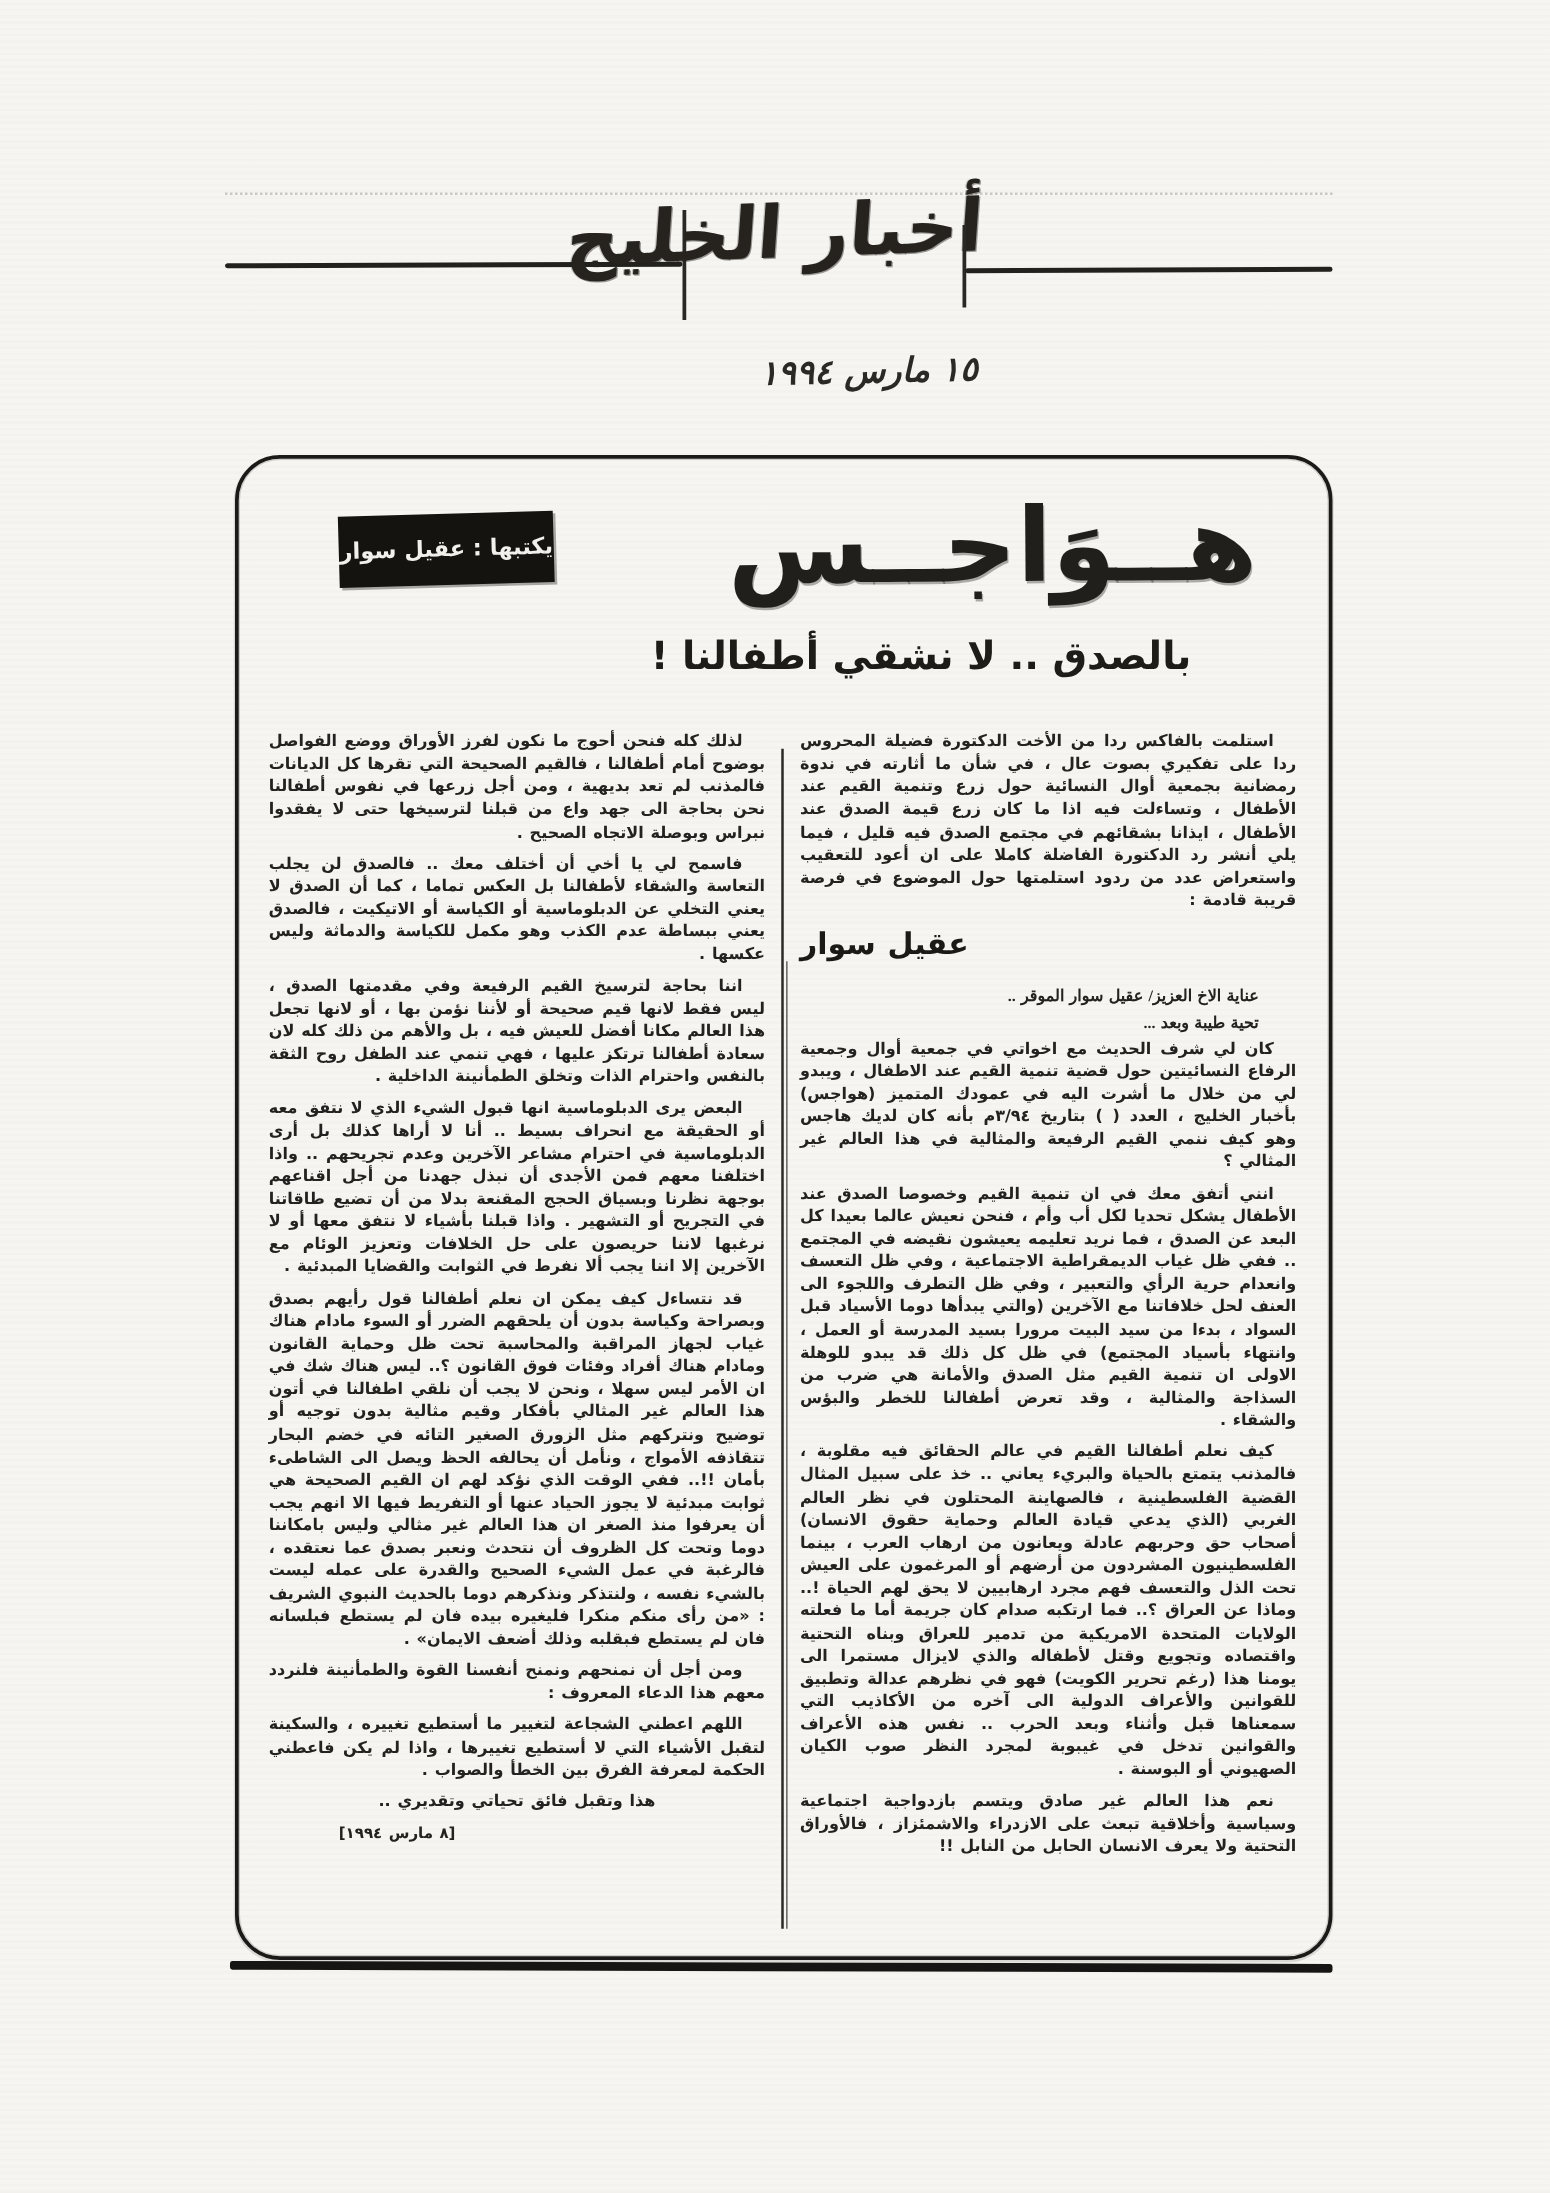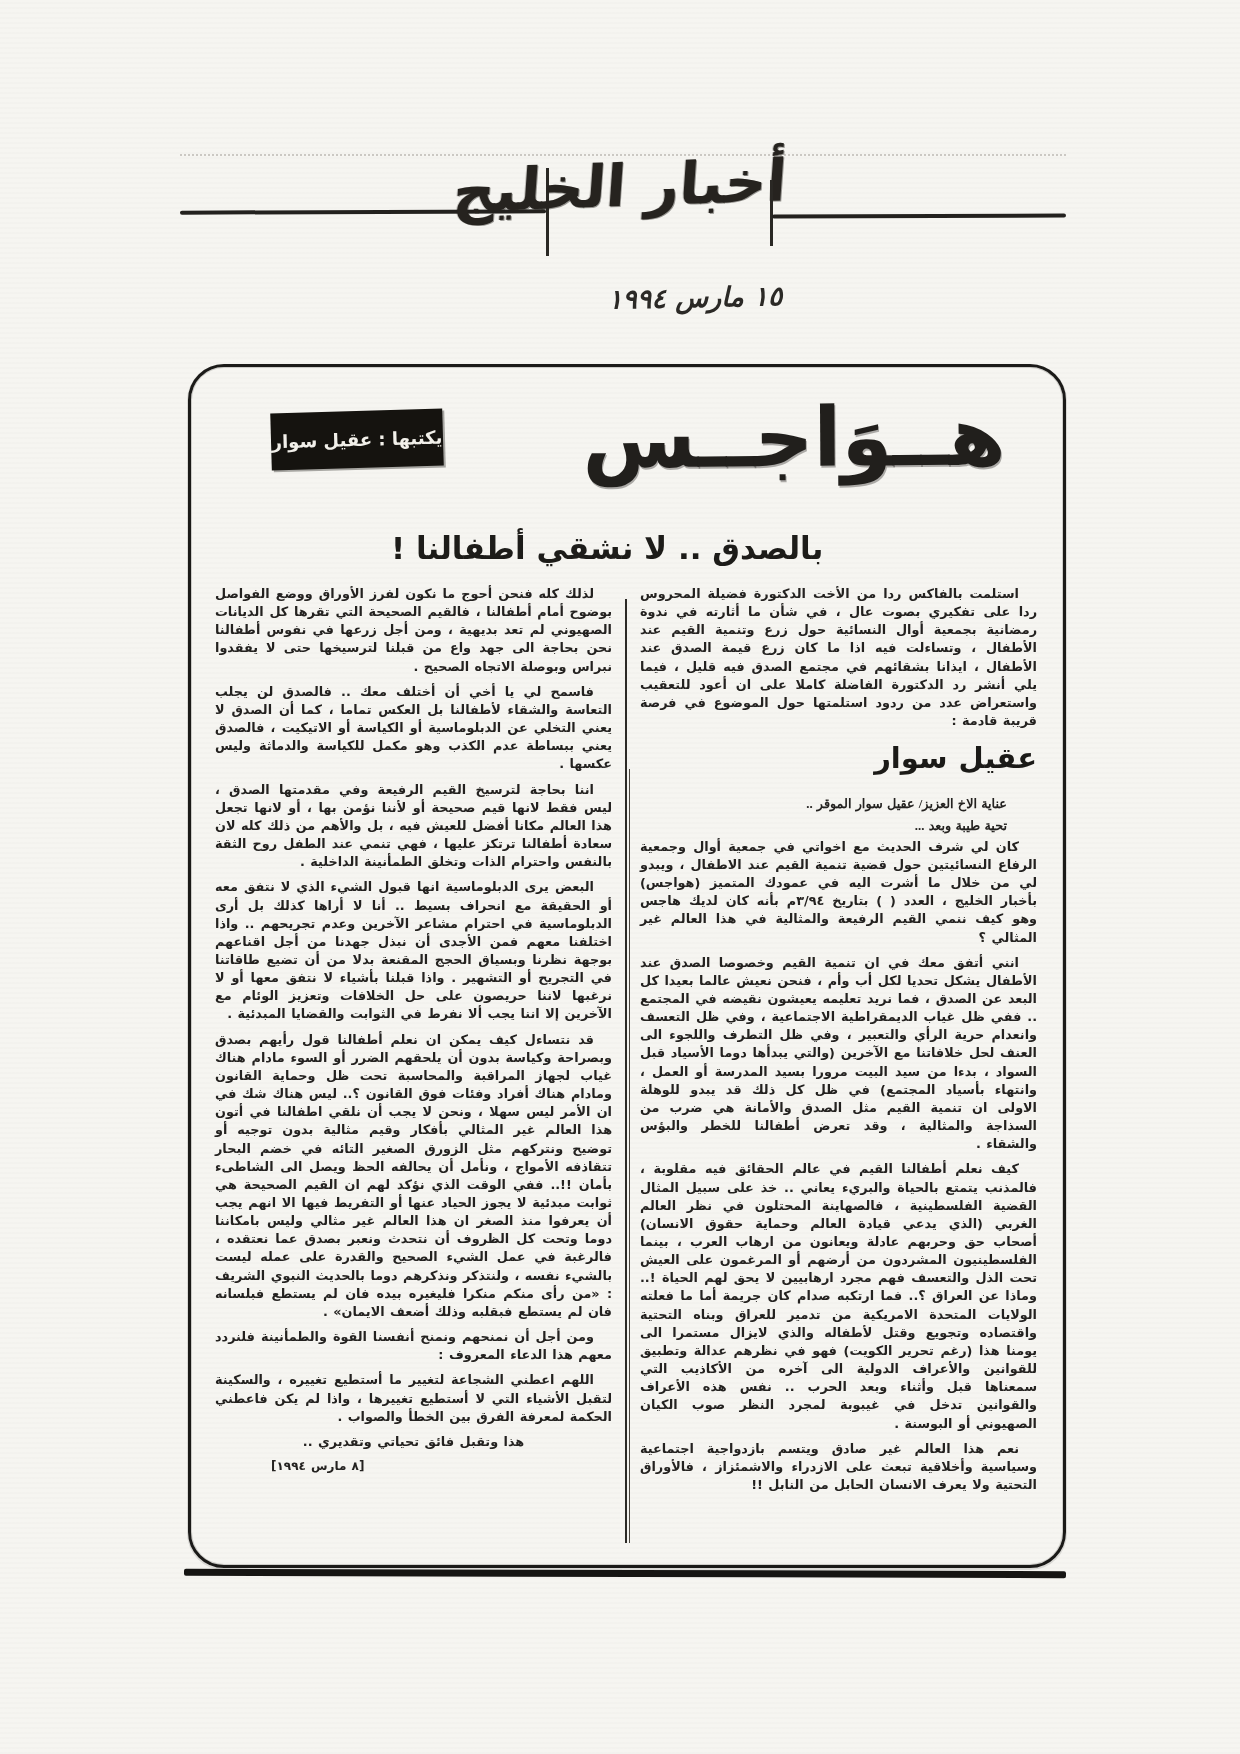--- a/index.html
+++ b/index.html
@@ -63,22 +63,22 @@
   }
   .big-title{
     position:absolute;right:16px;top:6px;width:506px;height:128px;
     display:flex;align-items:center;justify-content:center;
     font-size:82px;font-weight:bold;color:#211f1c;
     white-space:nowrap;overflow:hidden;
     transform:rotate(-0.4deg);
     text-shadow:1px 2px 0 rgba(33,31,28,.35);
   }
   .subtitle{
-    position:absolute;left:200px;top:163px;width:562px;
-    text-align:left;font-size:31px;font-weight:bold;color:#1d1c19;
+    position:absolute;left:200px;top:140px;width:562px;
+    text-align:right;font-size:31px;font-weight:bold;color:#1d1c19;
     white-space:nowrap;
   }
 
   
   .columns{
     position:absolute;top:218px;left:24px;right:26px;bottom:16px;
     display:flex;gap:10px;direction:rtl;
   }
   .col{flex:1 1 0;direction:rtl;text-align:justify;}
   .divider{
@@ -92,21 +92,21 @@
     content:"";position:absolute;left:7px;top:170px;bottom:6px;width:0;
     border-left:1px solid #4a463f;
   }
 
   .blk{
     margin:0 0 7px;font-size:12.8px;line-height:1.42;font-weight:bold;
     color:#242220;word-spacing:1px;
   }
   .blk.p{text-indent:18px;}
   .blk.heading{
-    font-size:29px;text-align:right;text-indent:0;margin:8px 0 16px;
+    font-size:24px;text-align:left;text-indent:0;margin:8px 0 16px;
     letter-spacing:0;color:#1b1a17;
   }
   .blk.salutation{text-indent:30px;margin-bottom:3px;text-align:right;font-family:Liberation Serif, serif;}
   .blk.closing{text-align:center;text-indent:0;margin-top:6px;}
   .blk.closing-date{
     text-align:left;text-indent:0;font-size:12px;padding-left:56px;margin-top:6px;
   }
 </style>
 </head>
 <body>
@@ -135,21 +135,21 @@
           <p class="blk heading">عقيل سوار</p>
           <p class="blk salutation">عناية الاخ العزيز/ عقيل سوار الموقر ..</p>
           <p class="blk salutation">تحية طيبة وبعد ...</p>
           <p class="blk p">كان لي شرف الحديث مع اخواتي في جمعية أوال وجمعية الرفاع النسائيتين حول قضية تنمية القيم عند الاطفال ، ويبدو لي من خلال ما أشرت اليه في عمودك المتميز (هواجس) بأخبار الخليج ، العدد (        ) بتاريخ ٣/٩٤م بأنه كان لديك هاجس وهو كيف ننمي القيم الرفيعة والمثالية في هذا العالم غير المثالي ؟</p>
           <p class="blk p">انني أتفق معك في ان تنمية القيم وخصوصا الصدق عند الأطفال يشكل تحديا لكل أب وأم ، فنحن نعيش عالما بعيدا كل البعد عن الصدق ، فما نريد تعليمه يعيشون نقيضه في المجتمع .. ففي ظل غياب الديمقراطية الاجتماعية ، وفي ظل التعسف وانعدام حرية الرأي والتعبير ، وفي ظل التطرف واللجوء الى العنف لحل خلافاتنا مع الآخرين (والتي يبدأها دوما الأسياد قبل السواد ، بدءا من سيد البيت مرورا بسيد المدرسة أو العمل ، وانتهاء بأسياد المجتمع) في ظل كل ذلك قد يبدو للوهلة الاولى ان تنمية القيم مثل الصدق والأمانة هي ضرب من السذاجة والمثالية ، وقد تعرض أطفالنا للخطر والبؤس والشقاء .</p>
           <p class="blk p">كيف نعلم أطفالنا القيم في عالم الحقائق فيه مقلوبة ، فالمذنب يتمتع بالحياة والبريء يعاني .. خذ على سبيل المثال القضية الفلسطينية ، فالصهاينة المحتلون في نظر العالم الغربي (الذي يدعي قيادة العالم وحماية حقوق الانسان) أصحاب حق وحربهم عادلة ويعانون من ارهاب العرب ، بينما الفلسطينيون المشردون من أرضهم أو المرغمون على العيش تحت الذل والتعسف فهم مجرد ارهابيين لا يحق لهم الحياة !.. وماذا عن العراق ؟.. فما ارتكبه صدام كان جريمة أما ما فعلته الولايات المتحدة الامريكية من تدمير للعراق وبناه التحتية واقتصاده وتجويع وقتل لأطفاله والذي لايزال مستمرا الى يومنا هذا (رغم تحرير الكويت) فهو في نظرهم عدالة وتطبيق للقوانين والأعراف الدولية الى آخره من الأكاذيب التي سمعناها قبل وأثناء وبعد الحرب .. نفس هذه الأعراف والقوانين تدخل في غيبوبة لمجرد النظر صوب الكيان الصهيوني أو البوسنة .</p>
           <p class="blk p">نعم هذا العالم غير صادق ويتسم بازدواجية اجتماعية وسياسية وأخلاقية تبعث على الازدراء والاشمئزاز ، فالأوراق التحتية ولا يعرف الانسان الحابل من النابل !!</p>
         </div>
       <div class="divider"></div>
       <div class="col col-left">
-          <p class="blk p">لذلك كله فنحن أحوج ما نكون لفرز الأوراق ووضع الفواصل بوضوح أمام أطفالنا ، فالقيم الصحيحة التي تقرها كل الديانات الصهيوني لم تعد بديهية ، ومن أجل زرعها في نفوس أطفالنا نحن بحاجة الى جهد واع من قبلنا لترسيخها حتى لا يفقدوا نبراس وبوصلة الاتجاه الصحيح .</p>
+          <p class="blk p">لذلك كله فنحن أحوج ما نكون لفرز الأوراق ووضع الفواصل بوضوح أمام أطفالنا ، فالقيم الصحيحة التي تقرها كل الديانات فالمذنب لم تعد بديهية ، ومن أجل زرعها في نفوس أطفالنا نحن بحاجة الى جهد واع من قبلنا لترسيخها حتى لا يفقدوا نبراس وبوصلة الاتجاه الصحيح .</p>
           <p class="blk p">فاسمح لي يا أخي أن أختلف معك .. فالصدق لن يجلب التعاسة والشقاء لأطفالنا بل العكس تماما ، كما أن الصدق لا يعني التخلي عن الدبلوماسية أو الكياسة أو الاتيكيت ، فالصدق يعني ببساطة عدم الكذب وهو مكمل للكياسة والدماثة وليس عكسها .</p>
           <p class="blk p">اننا بحاجة لترسيخ القيم الرفيعة وفي مقدمتها الصدق ، ليس فقط لانها قيم صحيحة أو لأننا نؤمن بها ، أو لانها تجعل هذا العالم مكانا أفضل للعيش فيه ، بل والأهم من ذلك كله لان سعادة أطفالنا ترتكز عليها ، فهي تنمي عند الطفل روح الثقة بالنفس واحترام الذات وتخلق الطمأنينة الداخلية .</p>
           <p class="blk p">البعض يرى الدبلوماسية انها قبول الشيء الذي لا نتفق معه أو الحقيقة مع انحراف بسيط .. أنا لا أراها كذلك بل أرى الدبلوماسية في احترام مشاعر الآخرين وعدم تجريحهم .. واذا اختلفنا معهم فمن الأجدى أن نبذل جهدنا من أجل اقناعهم بوجهة نظرنا وبسياق الحجج المقنعة بدلا من أن تضيع طاقاتنا في التجريح أو التشهير . واذا قبلنا بأشياء لا نتفق معها أو لا نرغبها لاننا حريصون على حل الخلافات وتعزيز الوئام مع الآخرين إلا اننا يجب ألا نفرط في الثوابت والقضايا المبدئية .</p>
           <p class="blk p">قد نتساءل كيف يمكن ان نعلم أطفالنا قول رأيهم بصدق وبصراحة وكياسة بدون أن يلحقهم الضرر أو السوء مادام هناك غياب لجهاز المراقبة والمحاسبة تحت ظل وحماية القانون ومادام هناك أفراد وفئات فوق القانون ؟.. ليس هناك شك في ان الأمر ليس سهلا ، ونحن لا يجب أن نلقي اطفالنا في أتون هذا العالم غير المثالي بأفكار وقيم مثالية بدون توجيه أو توضيح ونتركهم مثل الزورق الصغير التائه في خضم البحار تتقاذفه الأمواج ، ونأمل أن يحالفه الحظ ويصل الى الشاطىء بأمان !!.. ففي الوقت الذي نؤكد لهم ان القيم الصحيحة هي ثوابت مبدئية لا يجوز الحياد عنها أو التفريط فيها الا انهم يجب أن يعرفوا منذ الصغر ان هذا العالم غير مثالي وليس بامكاننا دوما وتحت كل الظروف أن نتحدث ونعبر بصدق عما نعتقده ، فالرغبة في عمل الشيء الصحيح والقدرة على عمله ليست بالشيء نفسه ، ولنتذكر ونذكرهم دوما بالحديث النبوي الشريف : «من رأى منكم منكرا فليغيره بيده فان لم يستطع فبلسانه فان لم يستطع فبقلبه وذلك أضعف الايمان» .</p>
           <p class="blk p">ومن أجل أن نمنحهم ونمنح أنفسنا القوة والطمأنينة فلنردد معهم هذا الدعاء المعروف :</p>
           <p class="blk p">اللهم اعطني الشجاعة لتغيير ما أستطيع تغييره ، والسكينة لتقبل الأشياء التي لا أستطيع تغييرها ، واذا لم يكن فاعطني الحكمة لمعرفة الفرق بين الخطأ والصواب .</p>
           <p class="blk closing">هذا وتقبل فائق تحياتي وتقديري ..</p>
           <p class="blk closing-date">[٨ مارس ١٩٩٤]</p>
         </div>
     </div>

